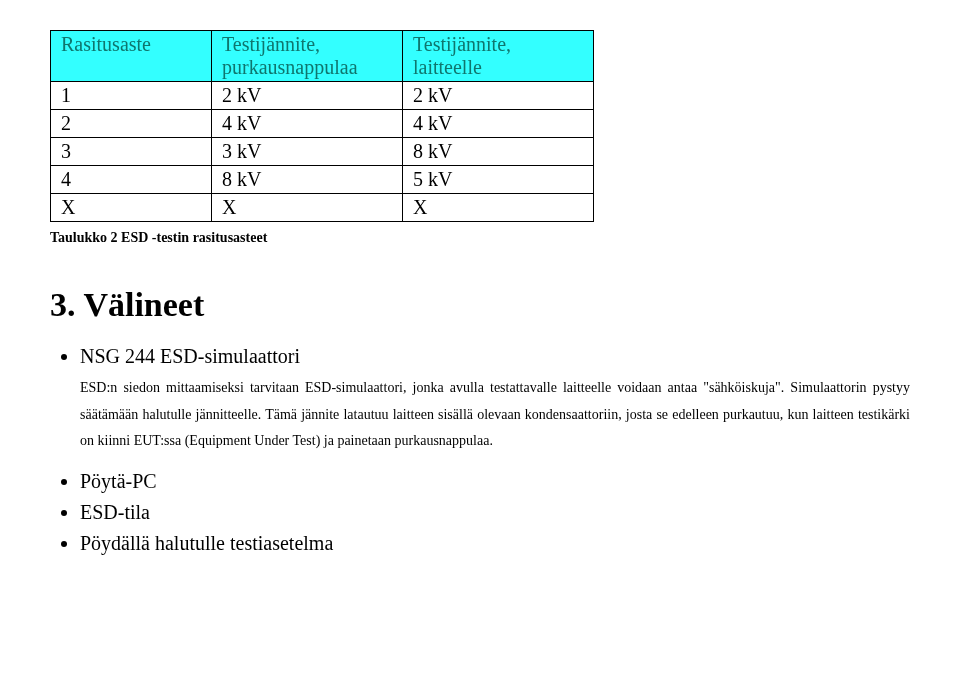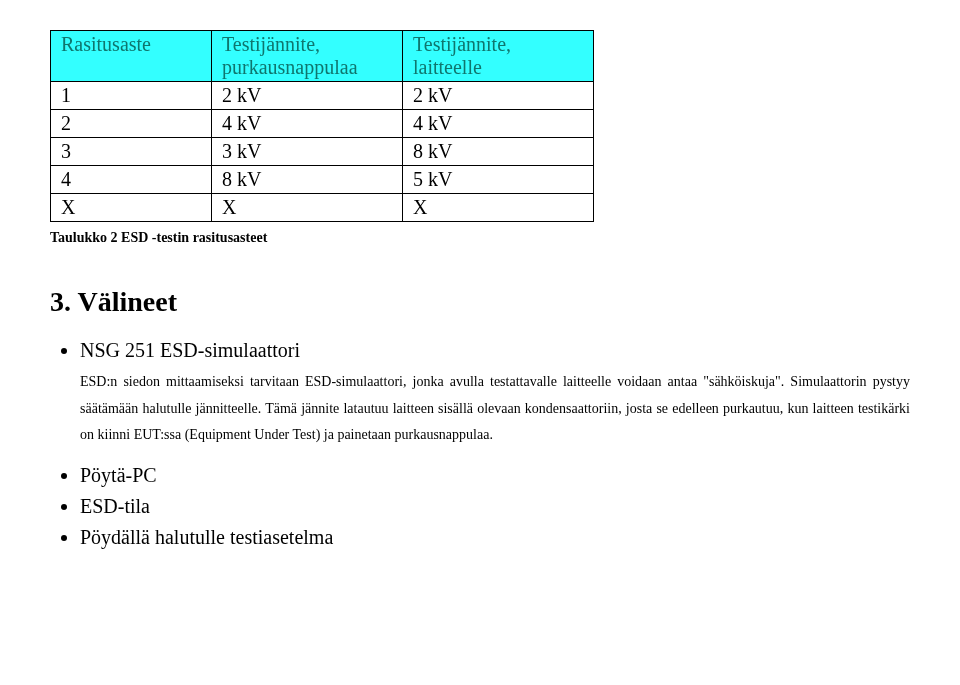--- a/index.html
+++ b/index.html
@@ -31,21 +31,21 @@
   .col0 { width: 140px; }
   .col1 { width: 170px; }
   .col2 { width: 170px; }
   .caption {
     font-size: 14px;
     font-weight: bold;
     margin-top: 4px;
     margin-bottom: 40px;
   }
   h2.section {
-    font-size: 28px;
+    font-size: 34px;
     font-weight: bold;
     margin: 40px 0 20px 0;
   }
   ul {
     margin: 0 0 0 30px;
     padding: 0;
   }
   li {
     font-size: 20px;
     margin-bottom: 6px;
@@ -106,21 +106,21 @@
 
 <div class="caption">Taulukko 2 ESD -testin rasitusasteet</div>
 
 <h2 class="section">
   <span class="num-heading">3.</span>
   <span>Välineet</span>
 </h2>
 
 <ul>
   <li class="desc">
-    <span>NSG 251 ESD-simulaattori</span>
+    <span>NSG 244 ESD-simulaattori</span>
     <div class="desc-text">ESD:n siedon mittaamiseksi tarvitaan ESD-simulaattori, jonka avulla testattavalle laitteelle voidaan antaa "sähköiskuja". Simulaattorin pystyy säätämään halutulle jännitteelle. Tämä jännite latautuu laitteen sisällä olevaan kondensaattoriin, josta se edelleen purkautuu, kun laitteen testikärki on kiinni EUT:ssa (Equipment Under Test) ja painetaan purkausnappulaa.</div>
   </li>
   <li class="desc">
     <span>Pöytä-PC</span>
   </li>
   <li class="desc">
     <span>ESD-tila</span>
   </li>
   <li class="desc">
     <span>Pöydällä halutulle testiasetelma</span>

